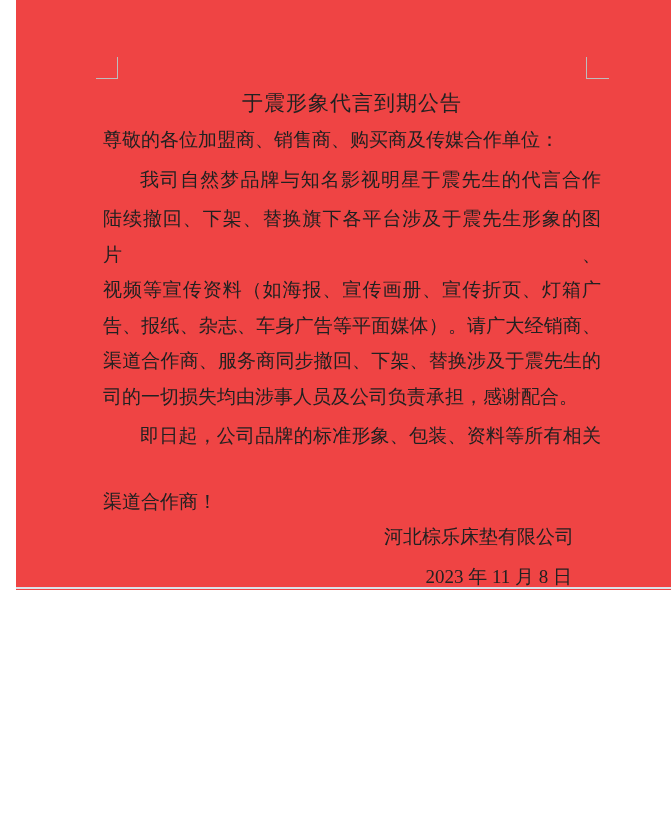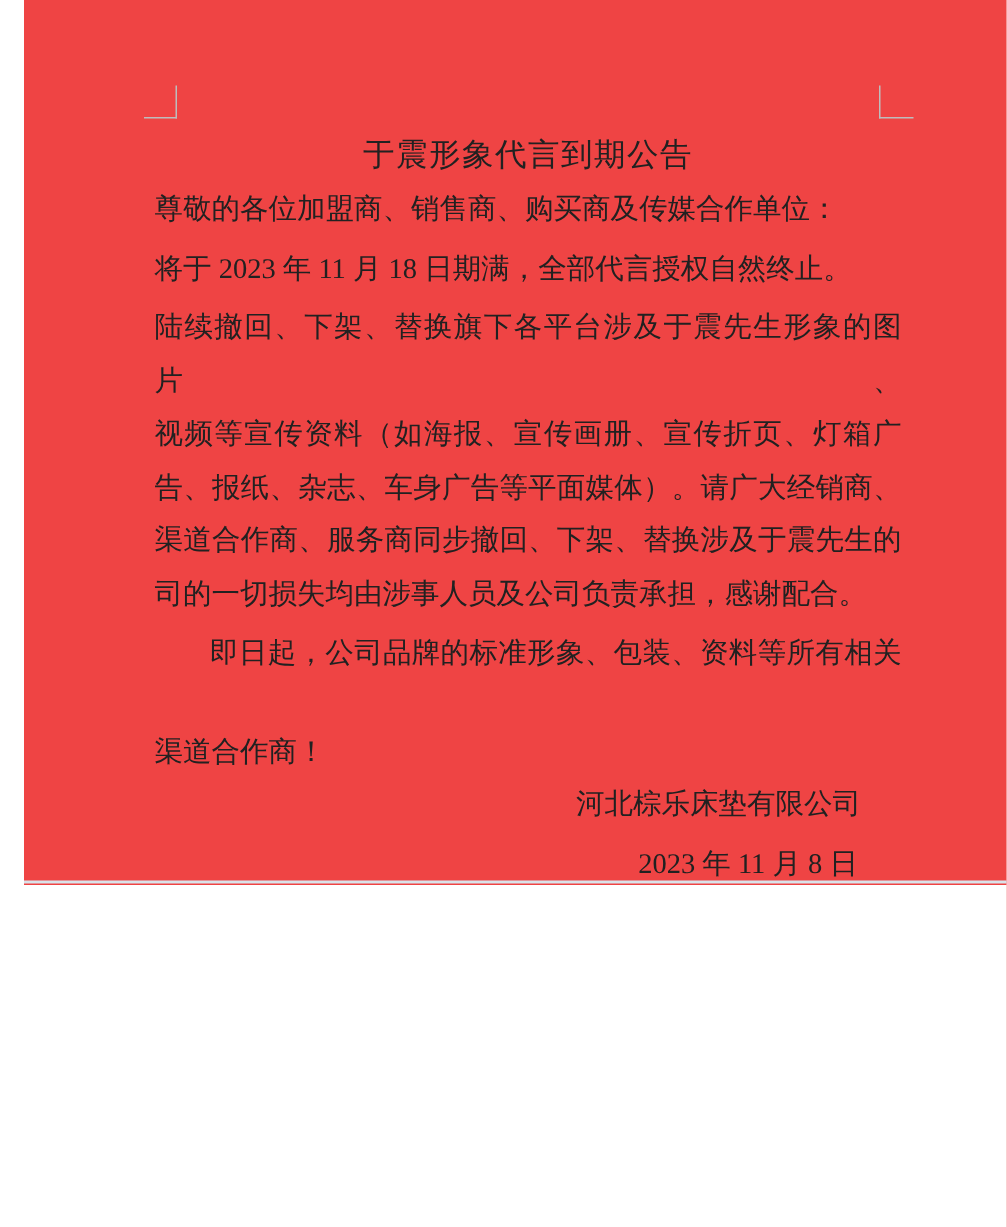--- a/index.html
+++ b/index.html
@@ -64,21 +64,21 @@
 
   <div class="mark mark-tl"></div>
   <div class="mark mark-tr"></div>
 
   <div class="content">
     <h1 class="title">于震形象代言到期公告</h1>
     <div class="line">尊敬的各位加盟商、销售商、购买商及传媒合作单位：</div>
 
     <div id="doc-body">
         <div class="para">
-          <div class="line">将于 2023 年 11 月 18 日期满，全部代言授权自然终止。</div>
+          <div class="line indent full">我司自然梦品牌与知名影视明星于震先生的代言合作</div>
         </div>
         <div class="para">
           <div class="line full">陆续撤回、下架、替换旗下各平台涉及于震先生形象的图片、</div>
           <div class="line full">视频等宣传资料（如海报、宣传画册、宣传折页、灯箱广</div>
           <div class="line full">告、报纸、杂志、车身广告等平面媒体）。请广大经销商、</div>
           <div class="line full">渠道合作商、服务商同步撤回、下架、替换涉及于震先生的</div>
           <div class="line">司的一切损失均由涉事人员及公司负责承担，感谢配合。</div>
         </div>
         <div class="para">
           <div class="line indent full">即日起，公司品牌的标准形象、包装、资料等所有相关</div>

